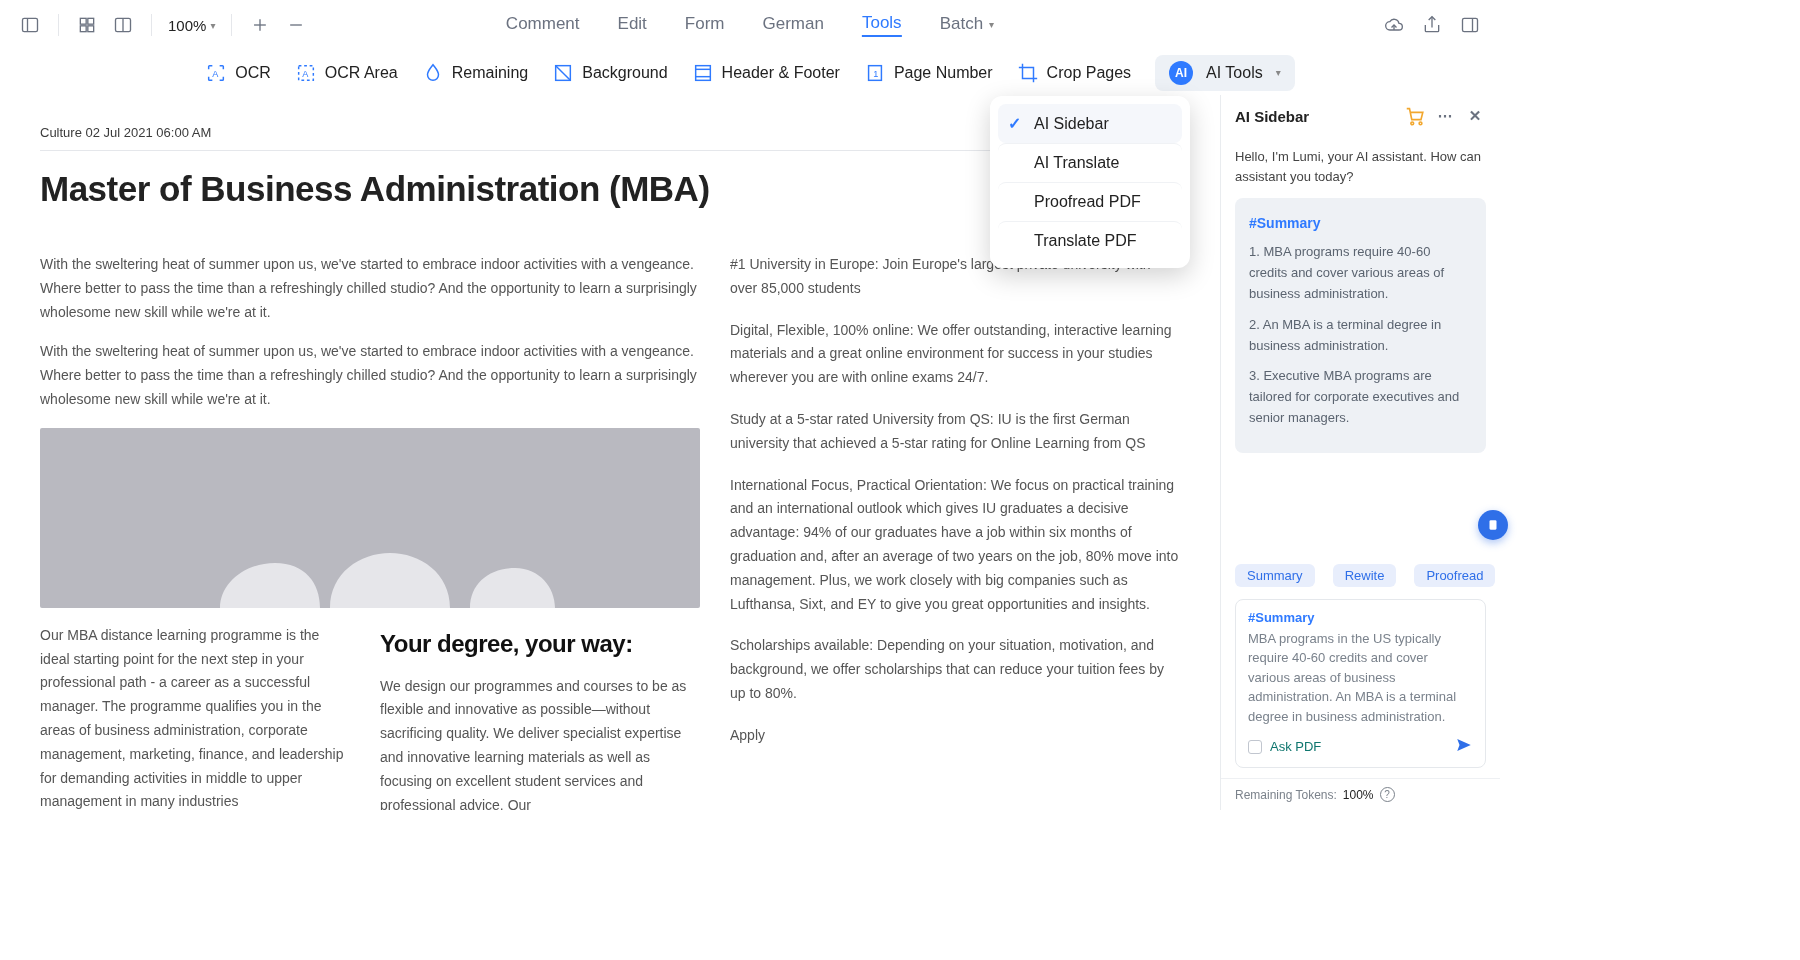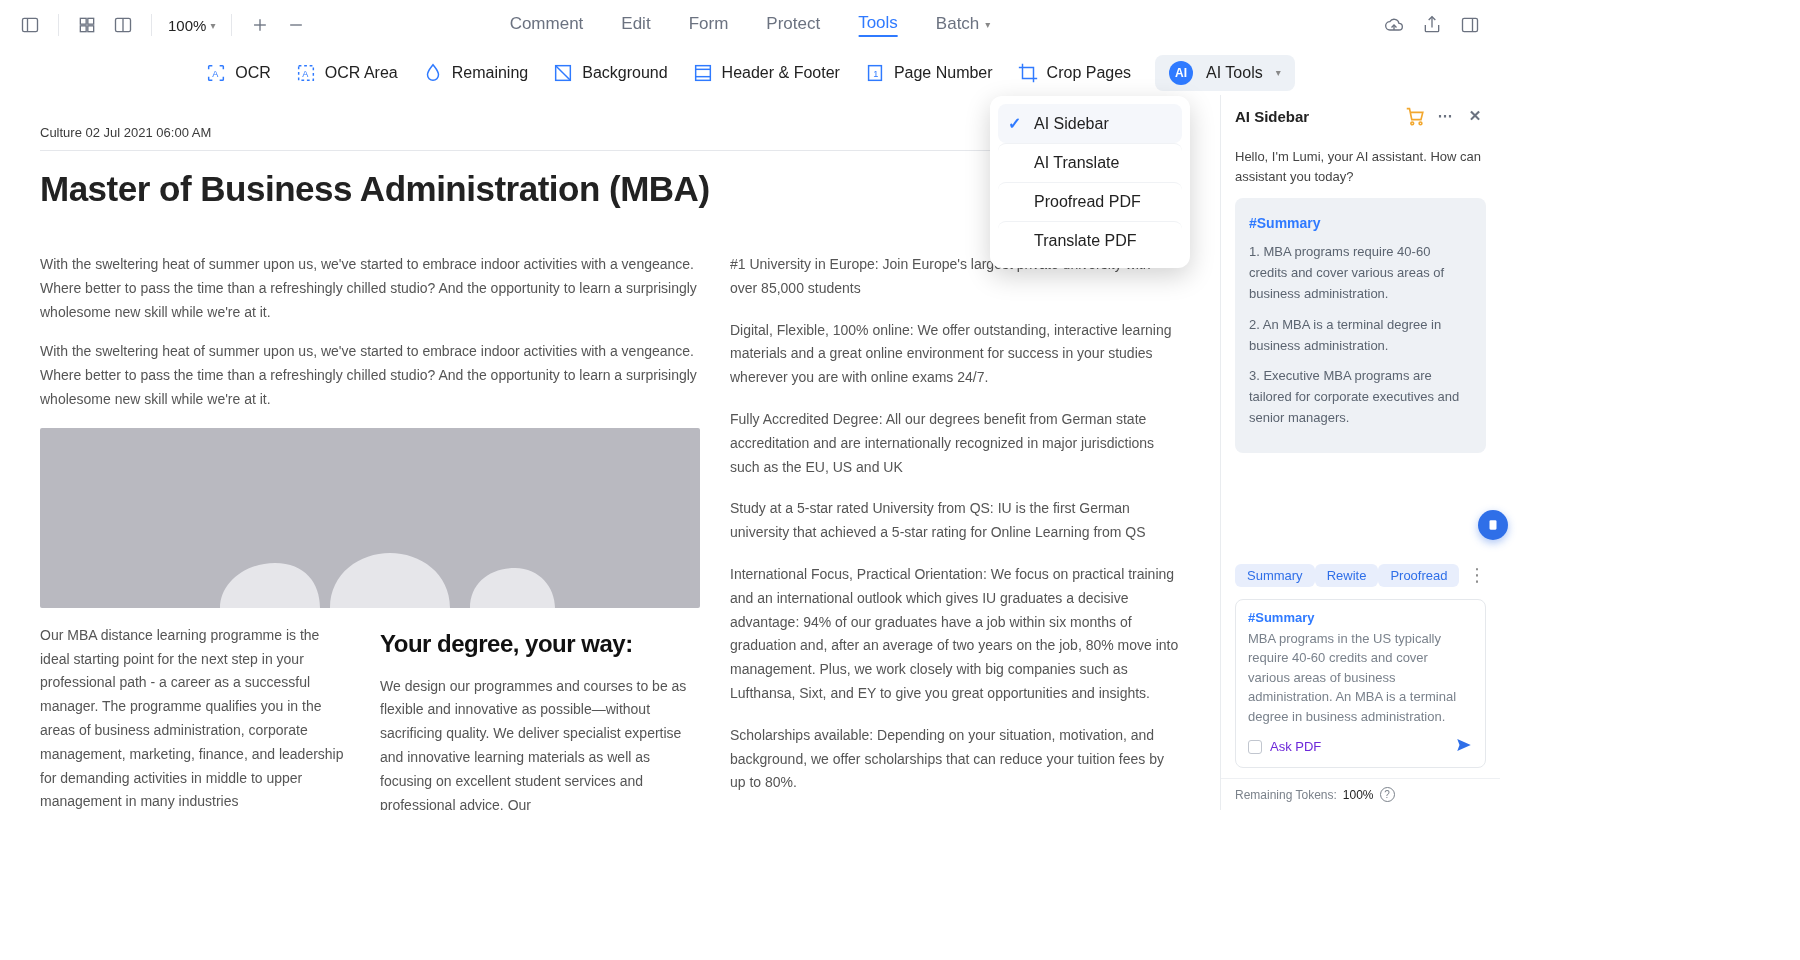--- a/index.html
+++ b/index.html
@@ -55,29 +55,29 @@
 .ai-head { display:flex; align-items:center; padding:10px 14px; font-size:15px; font-weight:600; }
 .ai-head .spacer { flex:1; }
 .ai-head .hicon { width:22px; height:22px; display:flex; align-items:center; justify-content:center; color:#6b7280; margin-left:8px; cursor:pointer; }
 .ai-head .hicon.cart svg{ stroke:#f2a72e; }
 .ai-body { padding:10px 14px; font-size:13px; color:#444; flex:1; display:flex; flex-direction:column; gap:12px; overflow:hidden; }
 .greet { line-height:1.5; }
 .card { background:#eef1f5; border-radius:8px; padding:14px; line-height:1.6; font-size:13px; color:#5b6470; }
 .card .hash { color:#2f7aff; font-weight:600; margin-bottom:8px; display:block; font-size:14px;}
 .card p { margin-bottom:10px; }
 .grow { flex:1; }
-.chip-row { display:flex; gap:0; align-items:center; }
+.chip-row { display:flex; gap:18px; align-items:center; }
 .chip { background:#e8eefc; color:#2f6fe8; font-size:13px; padding:4px 12px; border-radius:6px; cursor:pointer; }
 .chip-row .more { margin-left:auto; color:#888; font-size:18px; cursor:pointer; }
 .compose { border:1px solid #e5e8ec; border-radius:8px; padding:10px 12px; }
 .compose .hash { color:#2f7aff; font-weight:600; font-size:13px; }
 .compose .ctext { color:#7a828c; font-size:13px; line-height:1.5; margin:4px 0 10px 0; }
 .compose .crow { display:flex; align-items:center; }
 .compose .cbox { width:14px; height:14px; border:1.5px solid #c1c6cf; border-radius:3px; margin-right:8px; }
-.compose .ask { color:#6d28d9; font-size:13px; }
+.compose .ask { color:#0f766e; font-size:13px; }
 .compose .send { margin-left:auto; color:#2f6fe8; }
 .ai-foot { padding:8px 14px; font-size:12px; color:#7b828b; display:flex; align-items:center; gap:6px; border-top:1px solid #eef0f3;}
 .ai-foot .pct { color:#222; font-weight:500; }
 .ai-foot .qicon { width:15px; height:15px; border:1.4px solid #7b828b; border-radius:50%; font-size:10px; display:flex; align-items:center; justify-content:center; }
 
 
 .float-btn { position:absolute; right:292px; top:510px; width:30px; height:30px; border-radius:50%; background:#2f6fe8; display:flex; align-items:center; justify-content:center; box-shadow:0 3px 8px rgba(47,111,232,.4); z-index:30;}
 .float-btn svg { fill:#fff; }
 </style>
 </head>
@@ -120,21 +120,21 @@
   <div class="icon-btn">
       <svg viewBox="0 0 24 24">
         <line x1="5" y1="12" x2="19" y2="12"></line>
       </svg>
     </div>
 
   <div class="main-tabs">
     <div class="tab">Comment</div>
     <div class="tab">Edit</div>
     <div class="tab">Form</div>
-    <div class="tab">Protect</div>
+    <div class="tab">German</div>
     <div class="tab active">Tools</div>
     <div class="tab">
         <span>Batch</span>
         <span style="font-size:10px;color:#888;margin-left:2px;">▾</span>
       </div>
   </div>
 
   <div class="right-icons">
     <div class="icon-btn">
         <svg viewBox="0 0 24 24">
@@ -269,21 +269,20 @@
             </div>
           <div class="right">
             <h2>Your degree, your way:</h2>
             <p>We design our programmes and courses to be as flexible and innovative as possible—without sacrificing quality. We deliver specialist expertise and innovative learning materials as well as focusing on excellent student services and professional advice. Our</p>
           </div>
         </div>
       </div>
       <div class="colB">
         <p>#1 University in Europe: Join Europe's largest private university with over 85,000 students</p>
         <p>Digital, Flexible, 100% online: We offer outstanding, interactive learning materials and a great online environment for success in your studies wherever you are with online exams 24/7.</p>
-        <p>Fully Accredited Degree: All our degrees benefit from German state accreditation and are internationally recognized in major jurisdictions such as the EU, US and UK</p>
         <p>Study at a 5-star rated University from QS: IU is the first German university that achieved a 5-star rating for Online Learning from QS</p>
         <p>International Focus, Practical Orientation: We focus on practical training and an international outlook which gives IU graduates a decisive advantage: 94% of our graduates have a job within six months of graduation and, after an average of two years on the job, 80% move into management. Plus, we work closely with big companies such as Lufthansa, Sixt, and EY to give you great opportunities and insights.</p>
         <p>Scholarships available: Depending on your situation, motivation, and background, we offer scholarships that can reduce your tuition fees by up to 80%.</p>
         <p>Apply</p>
 
       </div>
     </div>
   </div>
 
   <div class="ai-sidebar">

